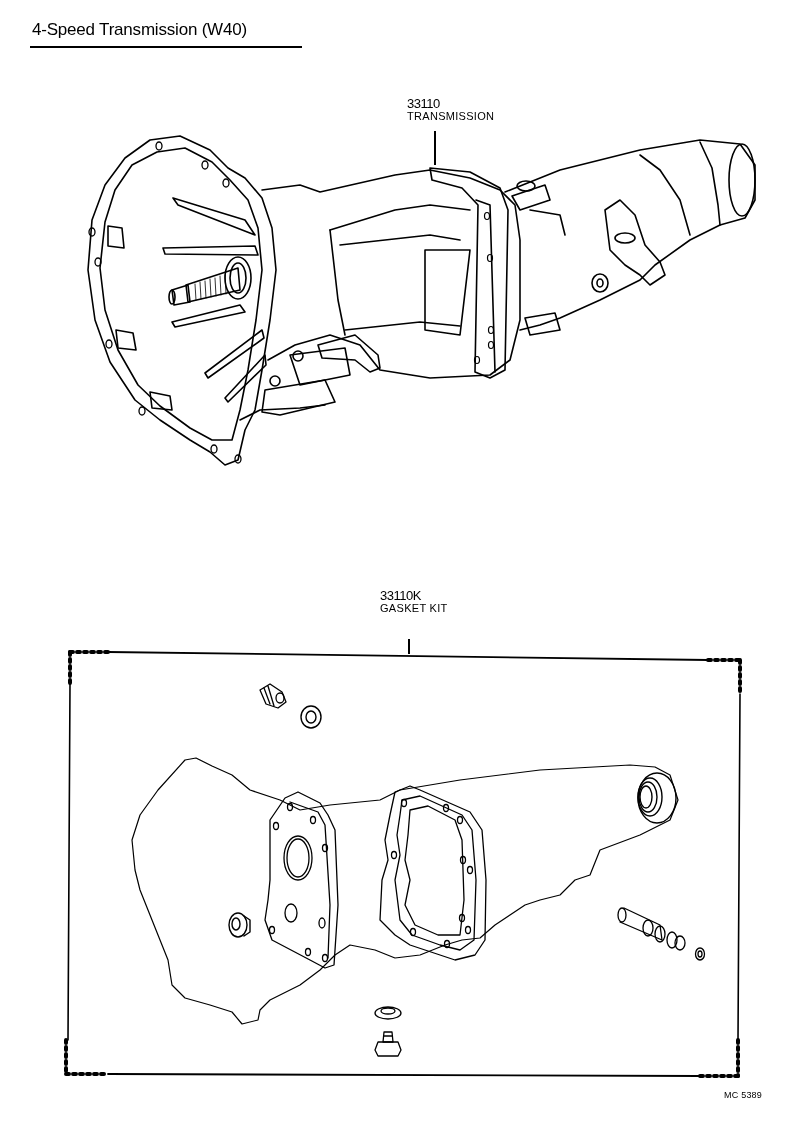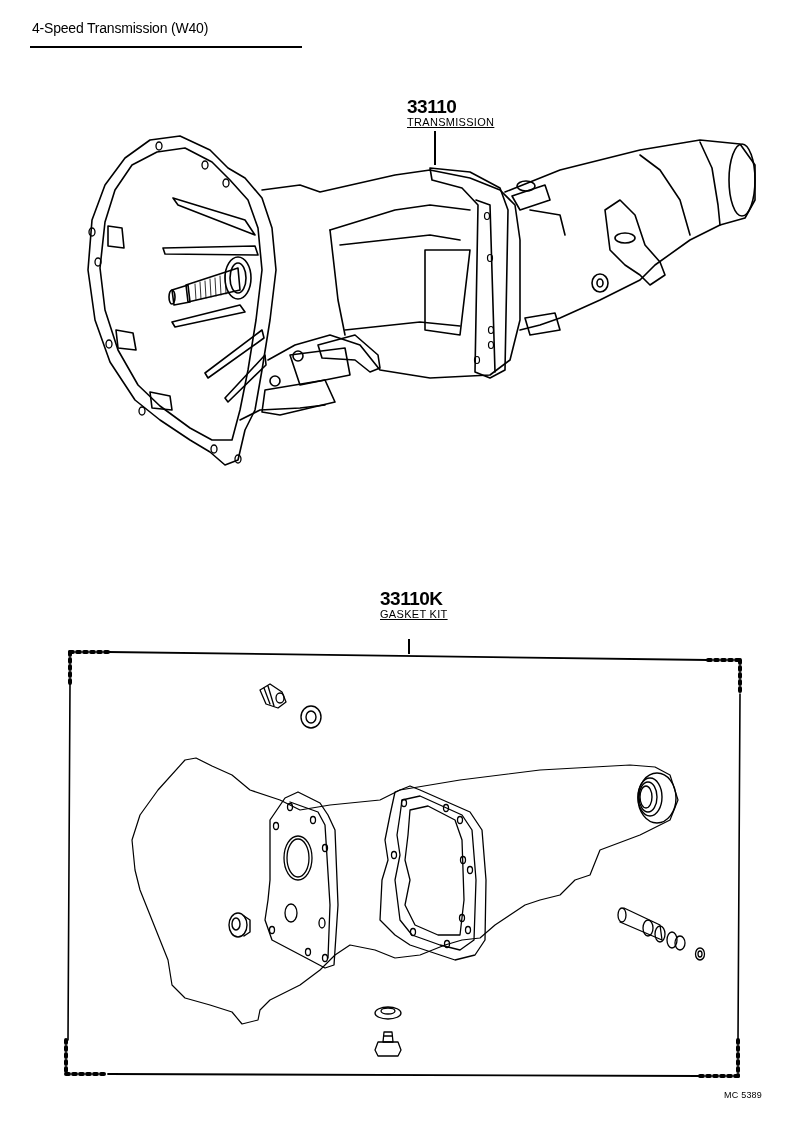--- a/index.html
+++ b/index.html
@@ -1,21 +1,21 @@
 <!DOCTYPE html>
 <html><head>
 <meta charset="utf-8">
 <style>
   html, body { margin: 0; padding: 0; background: #ffffff; }
   body { width: 792px; height: 1128px; position: relative; overflow: hidden; font-family: "Liberation Sans", sans-serif; color: #000; }
-  .title { position: absolute; left: 32px; top: 20px; font-size: 14px; letter-spacing: -0.2px; }
+  .title { position: absolute; left: 32px; top: 20px; font-size: 17px; letter-spacing: -0.2px; }
   .title-rule { position: absolute; left: 30px; top: 46px; width: 272px; height: 2px; background: #000; }
   .callout { position: absolute; line-height: 1; }
-  .callout .num { font-size: 19px; font-weight: bold; letter-spacing: -0.5px; }
-  .callout .name { font-size: 11px; letter-spacing: 0.3px; margin-top: 1px; text-decoration: underline; }
+  .callout .num { font-size: 13px; font-weight: normal; letter-spacing: -0.5px; }
+  .callout .name { font-size: 11px; letter-spacing: 0.3px; margin-top: 1px; }
   .leader { position: absolute; width: 1.5px; background: #000; }
   svg.art { position: absolute; left: 0; top: 0; }
   .ref { position: absolute; right: 30px; top: 1090px; font-size: 9px; letter-spacing: 0.2px; }
 </style>
 </head>
 <body>
 
 <div class="title">4-Speed Transmission (W40)</div>
 <div class="title-rule"></div>
 

